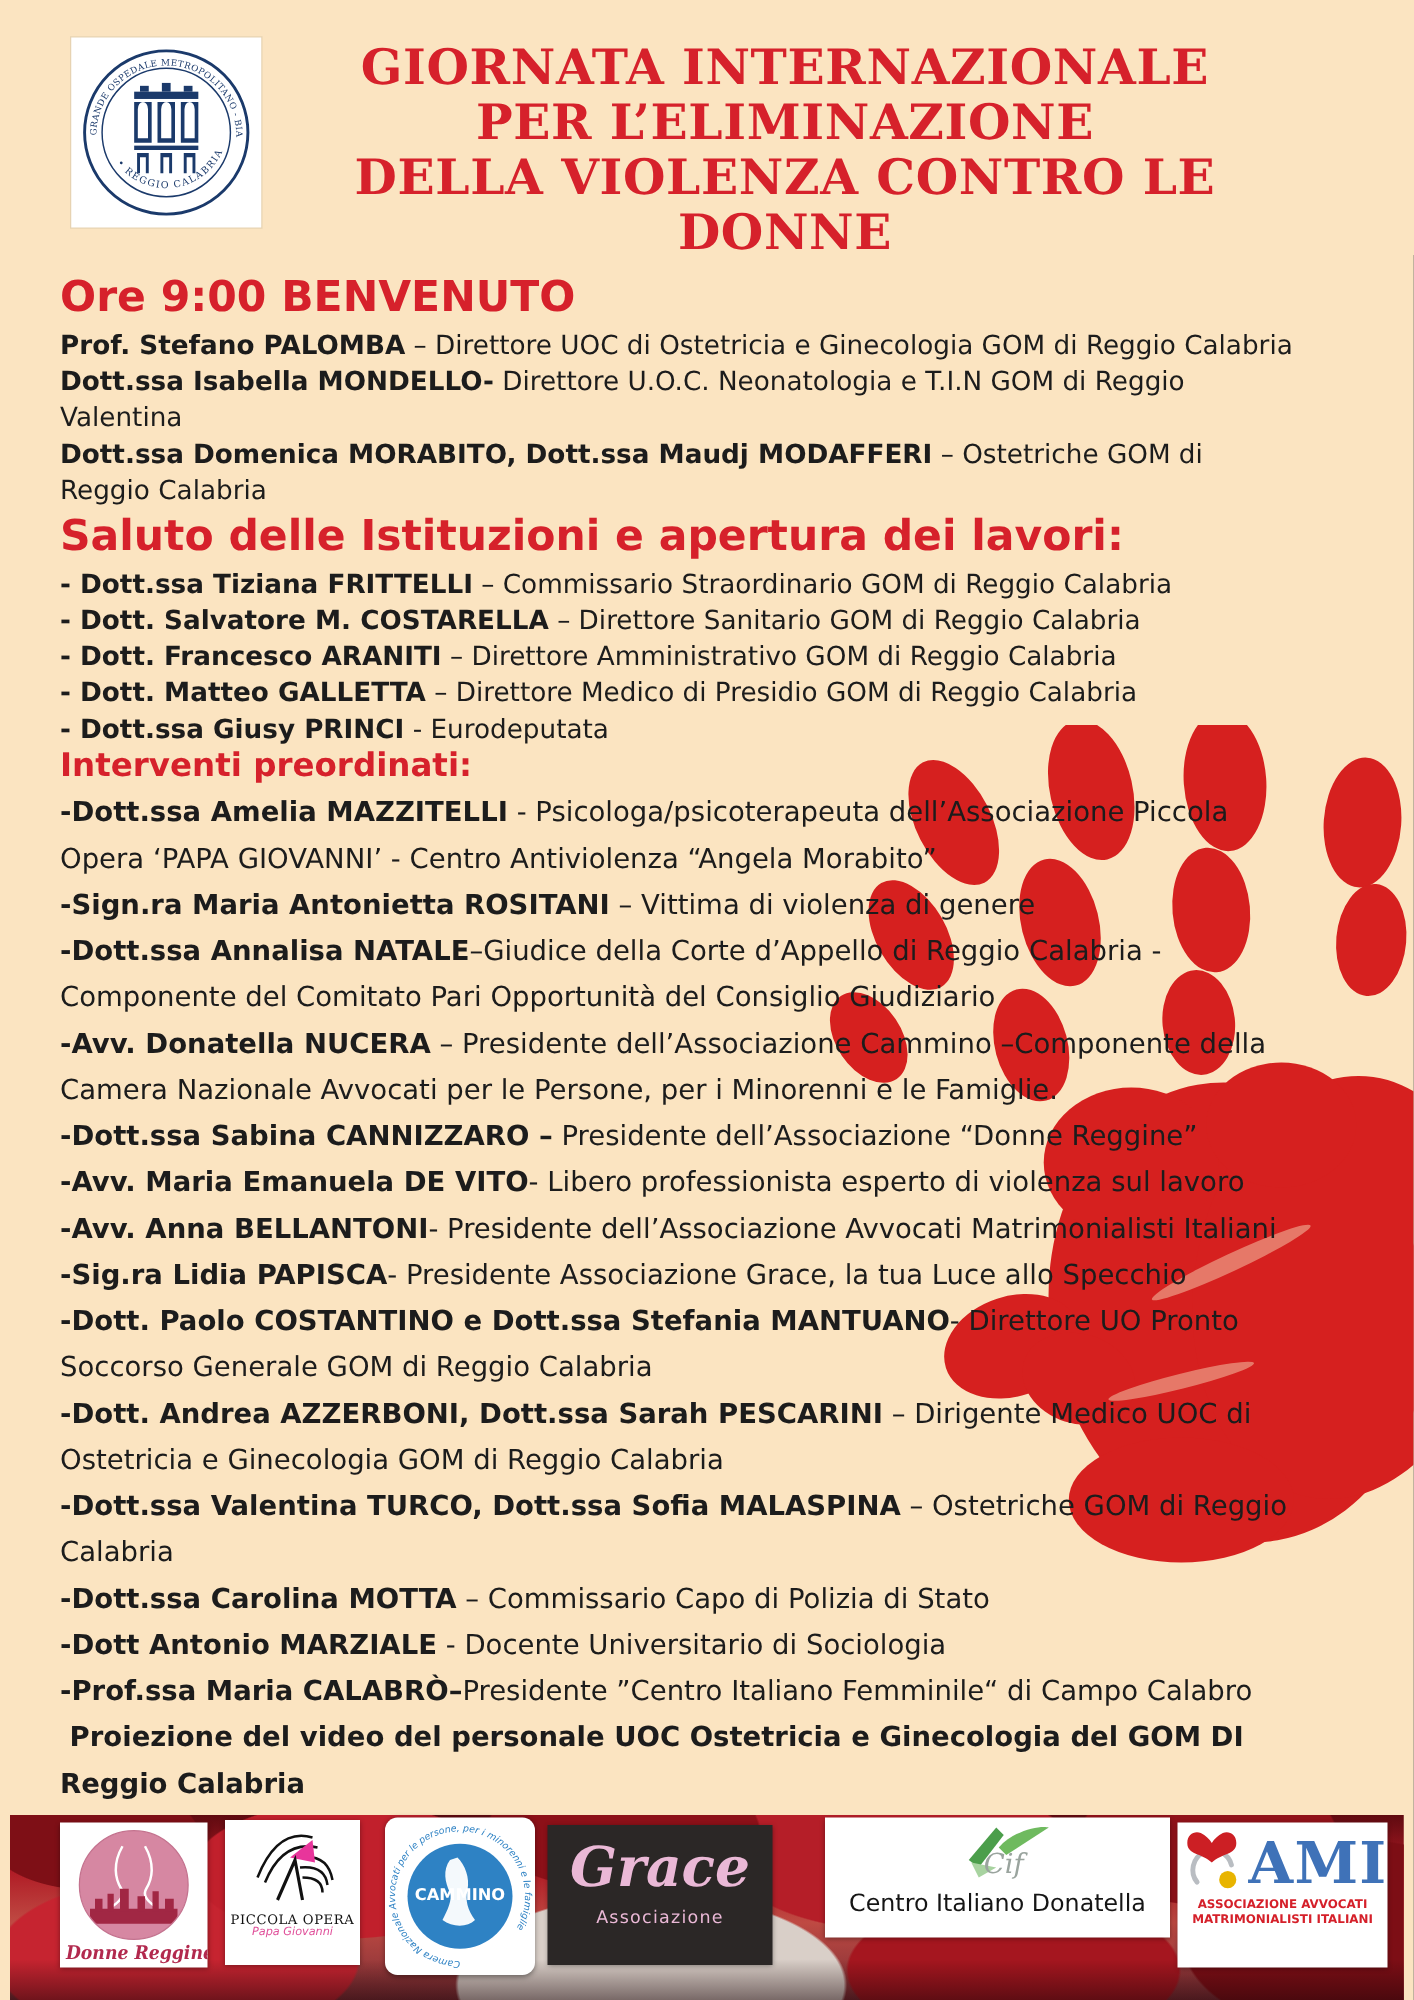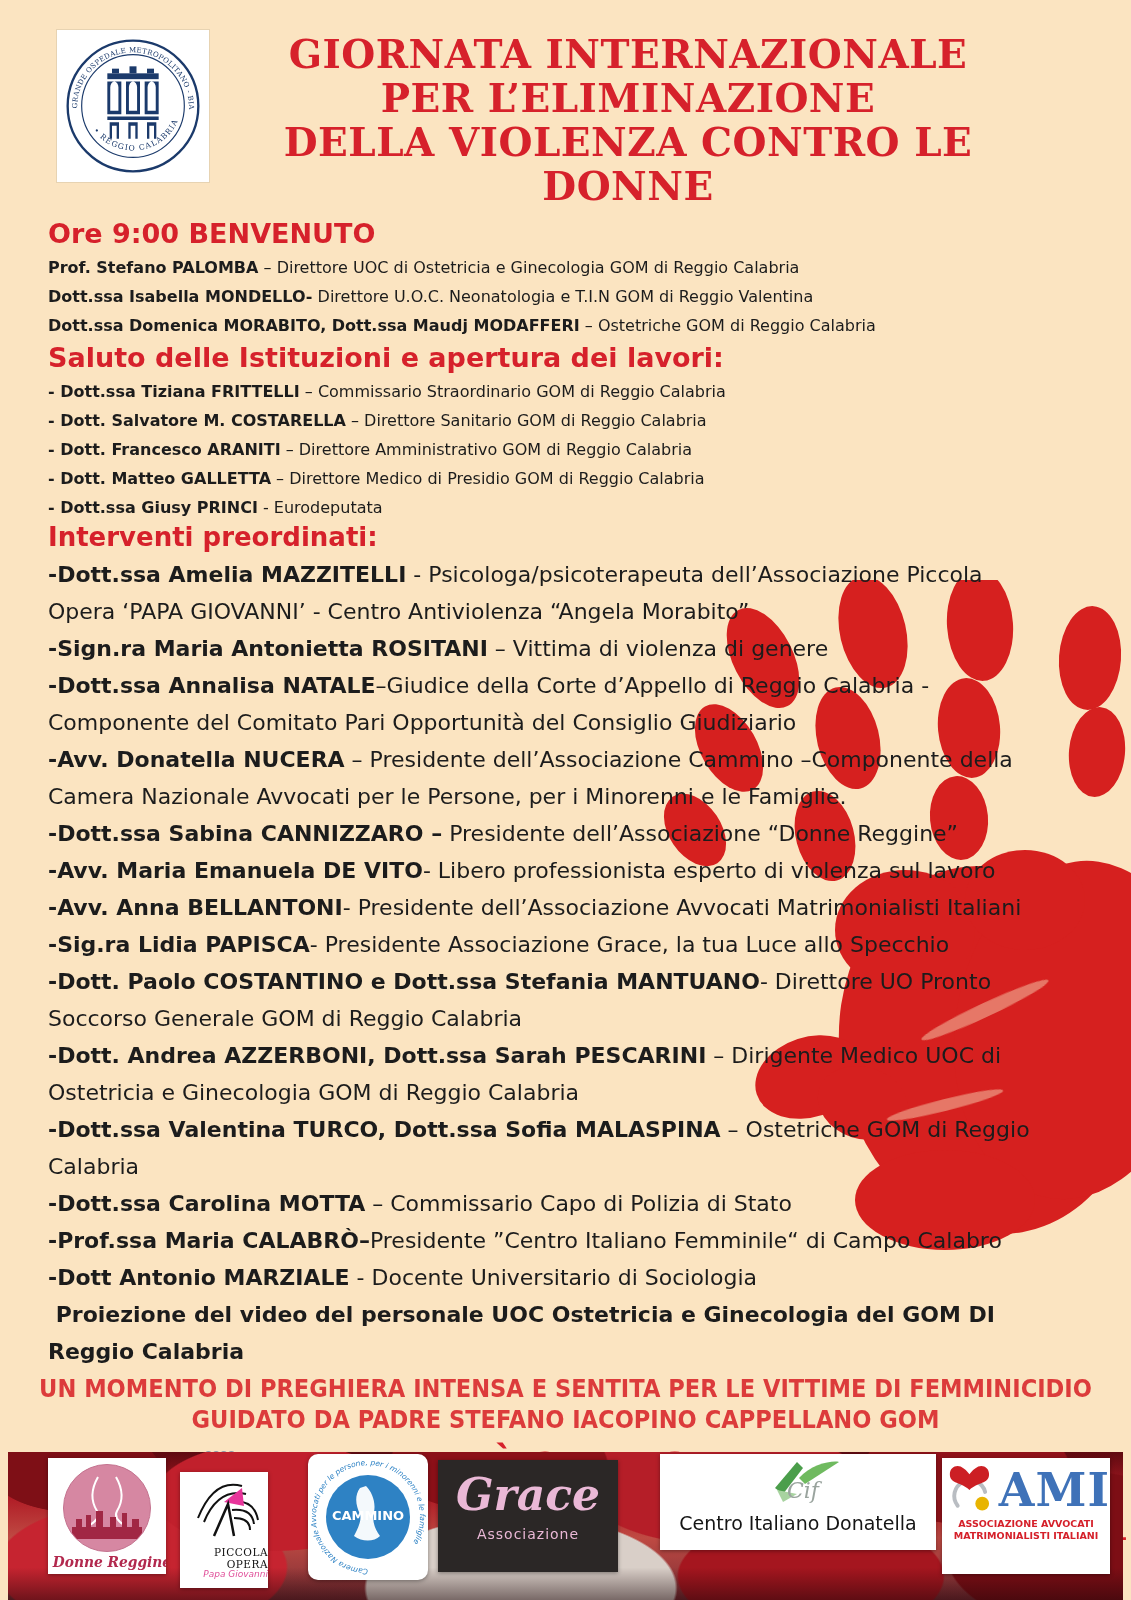--- a/index.html
+++ b/index.html
@@ -9,23 +9,23 @@
 
   
   .header{position:relative;min-height:172px;padding-top:26px;}
   .org-logo{position:absolute;left:57px;top:30px;width:152px;height:152px;background:#fff;
             box-shadow:0 0 0 1px #e7d3b2;display:flex;align-items:center;justify-content:center;}
   .title-block{margin-left:228px;width:800px;text-align:center;padding-top:6px;}
   .slab{font-family:"DejaVu Serif",serif;font-weight:bold;color:#d6212b;}
   .title-line{font-size:39px;line-height:44px;letter-spacing:.5px;}
 
   
-  .red-h{font-family:"DejaVu Sans",sans-serif;font-weight:bold;color:#d6212b;font-size:27px;
+  .red-h{font-family:"DejaVu Sans",sans-serif;font-weight:bold;color:#d6212b;font-size:34px;
          margin:10px 0 4px 48px;}
-  .line{font-size:16px;line-height:29px;margin:0;padding:0 92px 0 48px;}
+  .line{font-size:21px;line-height:29px;margin:0;padding:0 92px 0 48px;}
   .line b{font-weight:bold;}
   .inaug-title{text-align:center;font-size:41px;line-height:46px;letter-spacing:1px;margin-top:8px;}
   .interv-h{font-family:"DejaVu Sans",sans-serif;font-weight:bold;color:#d6212b;font-size:26px;
             margin:-42px 0 6px 48px;position:relative;top:44px;}
   .sp-line{font-size:22px;line-height:37px;margin:0;padding:0 86px 0 48px;}
   .sp-line b{font-weight:bold;}
   .closing{font-weight:bold;}
 
   .prayer{margin-top:4px;text-align:center;color:#dc3b3b;font-weight:600;font-size:24px;
           line-height:31px;transform:scaleX(.94);}
@@ -54,21 +54,21 @@
       radial-gradient(220px 130px at 96% 66%, #7d0e15 0 60%, transparent 61%),
       linear-gradient(180deg, #5f0a10, #b01b25 30%, #bf4a43 58%, #7c2e35 100%);}
   .logo-box{position:absolute;background:#fff;box-shadow:0 1px 4px rgba(0,0,0,.4);overflow:hidden;}
 
   #lg-donne{left:40px;top:6px;width:118px;height:116px;text-align:center;}
   .dr-circle{width:86px;height:86px;border-radius:50%;background:#d687a2;margin:6px auto 0;
              position:relative;overflow:hidden;border:1px solid #c4738f;}
   .dr-label{font-family:"DejaVu Serif",serif;font-style:italic;font-weight:bold;color:#b2294e;
             font-size:15px;margin-top:1px;white-space:nowrap;transform:scaleX(.92);}
 
-  #lg-piccola{left:172px;top:20px;width:88px;height:116px;text-align:right;}
+  #lg-piccola{left:172px;top:4px;width:108px;height:116px;text-align:center;}
   .po-l1{font-family:"DejaVu Serif",serif;font-size:10.5px;letter-spacing:.5px;color:#111;margin-top:-2px;}
   .po-l2{font-size:9px;color:#e0509a;font-style:italic;margin-top:-1px;}
 
   #lg-cammino{left:300px;top:2px;width:120px;height:126px;border-radius:10px;}
 
   #lg-grace{left:430px;top:8px;width:180px;height:112px;background:#2b2726;text-align:center;color:#eab8d6;}
   .gr-main{font-family:"DejaVu Serif",serif;font-style:italic;font-weight:bold;font-size:44px;
            line-height:58px;margin-top:6px;}
   .gr-sub{font-size:14px;margin-top:2px;letter-spacing:1px;}
 
@@ -174,22 +174,22 @@
       <p class="sp-line"><b>-Dott.ssa Annalisa NATALE</b><span>–Giudice della Corte d’Appello di Reggio Calabria - Componente del Comitato Pari Opportunità del Consiglio Giudiziario</span></p>
       <p class="sp-line"><b>-Avv. Donatella NUCERA</b><span> – Presidente dell’Associazione Cammino –Componente della Camera Nazionale Avvocati per le Persone, per i Minorenni e le Famiglie.</span></p>
       <p class="sp-line"><b>-Dott.ssa Sabina CANNIZZARO –</b><span> Presidente dell’Associazione “Donne Reggine”</span></p>
       <p class="sp-line"><b>-Avv. Maria Emanuela DE VITO</b><span>- Libero professionista esperto di violenza sul lavoro</span></p>
       <p class="sp-line"><b>-Avv. Anna BELLANTONI</b><span>- Presidente dell’Associazione Avvocati Matrimonialisti Italiani</span></p>
       <p class="sp-line"><b>-Sig.ra Lidia PAPISCA</b><span>- Presidente Associazione Grace, la tua Luce allo Specchio</span></p>
       <p class="sp-line"><b>-Dott. Paolo COSTANTINO e Dott.ssa Stefania MANTUANO</b><span>- Direttore UO Pronto Soccorso Generale GOM di Reggio Calabria</span></p>
       <p class="sp-line"><b>-Dott. Andrea AZZERBONI, Dott.ssa Sarah PESCARINI</b><span> – Dirigente Medico UOC di Ostetricia e Ginecologia GOM di Reggio Calabria</span></p>
       <p class="sp-line"><b>-Dott.ssa Valentina TURCO, Dott.ssa Sofia MALASPINA</b><span> – Ostetriche GOM di Reggio Calabria</span></p>
       <p class="sp-line"><b>-Dott.ssa Carolina MOTTA</b><span> – Commissario Capo di Polizia di Stato</span></p>
+      <p class="sp-line"><b>-Dott  Antonio MARZIALE</b><span> - Docente Universitario di Sociologia</span></p>
       <p class="sp-line"><b>-Prof.ssa Maria CALABRÒ–</b><span>Presidente ”Centro Italiano Femminile“ di Campo Calabro</span></p>
-      <p class="sp-line"><b>-Dott  Antonio MARZIALE</b><span> - Docente Universitario di Sociologia</span></p>
       <p class="sp-line closing">&nbsp;<span>Proiezione del video del personale UOC Ostetricia e Ginecologia del GOM DI Reggio Calabria</span></p>
     </div>
 
     <div class="prayer">
       <div>UN MOMENTO DI PREGHIERA INTENSA E SENTITA PER LE VITTIME DI FEMMINICIDIO</div>
       <div>GUIDATO DA PADRE STEFANO IACOPINO CAPPELLANO GOM</div>
     </div>
 
     <div class="event">
       <div class="ev-row">

